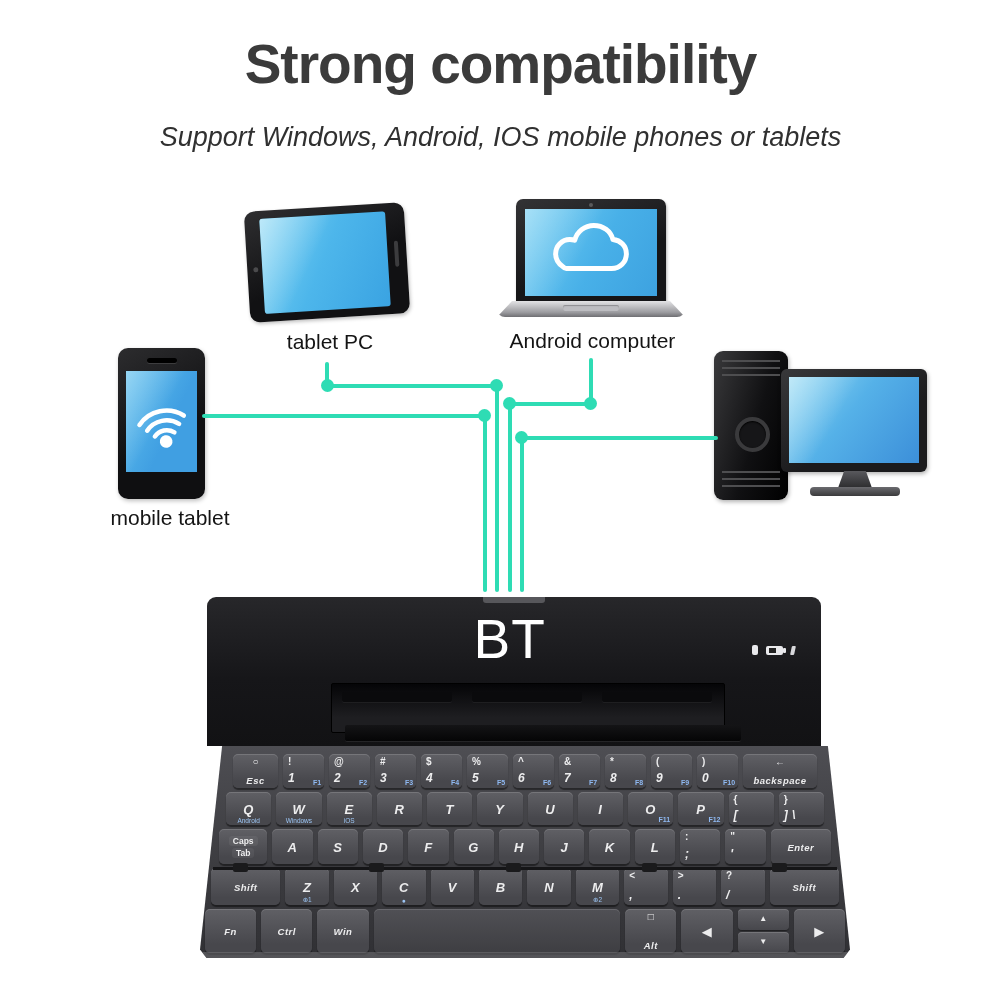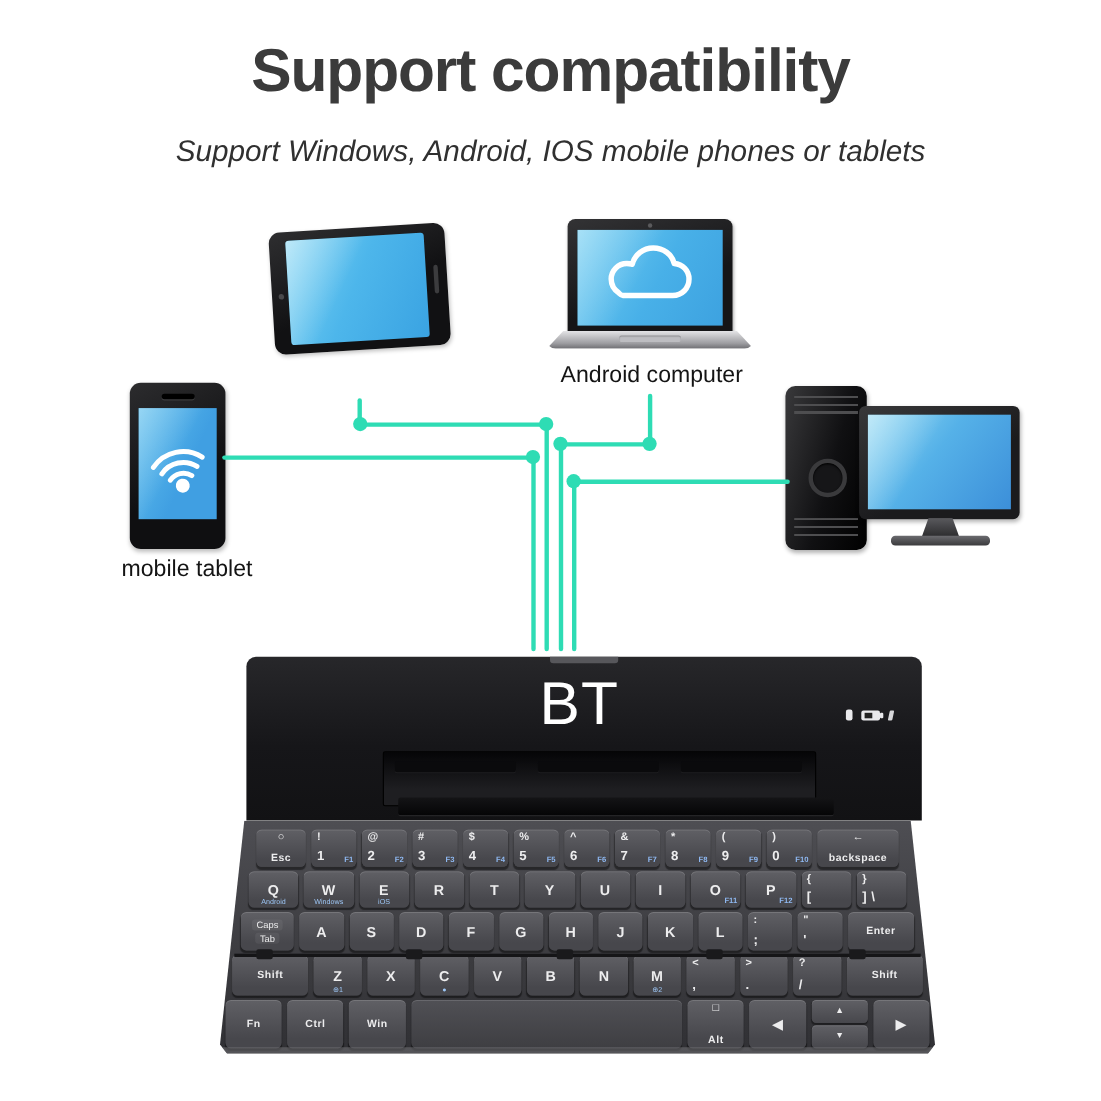--- a/index.html
+++ b/index.html
@@ -47,21 +47,21 @@
   .monitor .mscreen{position:absolute;left:8px;right:8px;top:8px;bottom:9px;background:linear-gradient(128deg,#8ed8f3 0%,#55b1e8 45%,#3c8fd9 100%);overflow:hidden;}
   .monitor .mscreen:after{content:"";position:absolute;inset:0;background:linear-gradient(120deg,rgba(255,255,255,.45),rgba(255,255,255,0) 40%);}
   .m-neck{position:absolute;left:124px;top:120px;width:34px;height:17px;background:linear-gradient(#59595d,#2c2c2e);clip-path:polygon(18% 0,82% 0,100% 100%,0 100%);}
   .m-base{position:absolute;left:96px;top:136px;width:90px;height:9px;background:linear-gradient(#6b6b6f,#3a3a3c);border-radius:4px;}
 
   
   .tl{position:absolute;background:#2edcb4;border-radius:2px;}
   .tdot{position:absolute;width:13px;height:13px;border-radius:50%;background:#2edcb4;}
 
   
-  .kb-lid{position:absolute;left:207px;top:597px;width:614px;height:149px;background:linear-gradient(180deg,#27272a 0%,#161619 55%,#121214 100%);border-radius:9px 9px 0 0;margin-left:17px;}
+  .kb-lid{position:absolute;left:207px;top:597px;width:614px;height:149px;background:linear-gradient(180deg,#27272a 0%,#161619 55%,#121214 100%);border-radius:9px 9px 0 0;}
   .kb-lid .notch{position:absolute;left:50%;top:0;width:62px;height:6px;margin-left:-31px;background:#57575b;border-radius:0 0 3px 3px;}
   .kb-logo{position:absolute;left:50%;top:10px;transform:translateX(-56%);font-size:55px;color:#fff;letter-spacing:1px;}
   .kb-leds{position:absolute;right:26px;top:48px;display:flex;align-items:center;gap:8px;}
   .led-bt{width:6px;height:10px;background:#e9e9ec;border-radius:2px;}
   .led-batt{width:17px;height:9px;background:#e9e9ec;border-radius:2px;position:relative;}
   .led-batt:after{content:"";position:absolute;right:-3px;top:2px;width:3px;height:5px;background:#e9e9ec;border-radius:1px;}
   .led-batt:before{content:"";position:absolute;left:3px;top:2px;width:7px;height:5px;background:#222;}
   .led-chg{width:4px;height:9px;background:#d8d8db;transform:skewX(-12deg);border-radius:1px;}
   .kb-groove{position:absolute;left:124px;top:86px;width:392px;height:48px;background:linear-gradient(#050507,#1e1e21 70%);border:1px solid #000;border-radius:2px;}
   .kb-groove .seg{position:absolute;top:8px;height:10px;background:#0a0a0c;border-radius:2px;box-shadow:0 1px 0 rgba(255,255,255,.05);}
@@ -70,49 +70,50 @@
   .kb-deck{position:absolute;left:200px;top:746px;width:650px;height:212px;background:linear-gradient(180deg,#4e4e53 0%,#3b3b3f 60%,#303034 100%);clip-path:polygon(3.4% 0,96.6% 0,100% 96%,99% 100%,1% 100%,0 96%);}
   .kb-deck:after{content:"";position:absolute;left:0;right:0;bottom:0;height:6px;background:#737377;opacity:.55;}
   .kb-rows{position:absolute;left:0;top:0;width:100%;padding-top:8px;}
   .krow{display:flex;gap:5px;margin:0 auto 4px;}
   .krow1{width:584px;height:34px;}
   .krow2{width:598px;height:33px;}
   .krow3{width:612px;height:35px;}
   .krow4{width:628px;height:37px;}
   .krow5{width:640px;height:44px;}
   .key{position:relative;background:linear-gradient(180deg,#606065,#47474c 80%);border-radius:5px;box-shadow:0 2px 1px rgba(0,0,0,.45),inset 0 1px 0 rgba(255,255,255,.14);color:#ededee;min-width:0;}
-  .key .k-main{position:absolute;left:0;right:0;top:50%;transform:translateY(-50%);text-align:center;font-size:13px;font-weight:bold;letter-spacing:.5px;}
+  .key .k-main{position:absolute;left:0;right:0;top:50%;transform:translateY(-50%);text-align:center;font-size:13px;font-weight:bold;letter-spacing:.5px;font-style:italic;}
   .key.small .k-main{font-size:9.5px;font-weight:bold;}
   .key .k-main.corner{left:5px;right:auto;top:auto;bottom:3px;transform:none;text-align:left;font-size:12px;}
   .key .k-sym{position:absolute;left:5px;top:2px;font-size:10px;font-weight:bold;}
   .key.csym .k-sym{left:0;right:0;text-align:center;}
   .key.csym .k-main{top:auto;bottom:2px;transform:none;}
   .key .k-fn{position:absolute;right:3px;bottom:2px;font-size:7px;font-weight:bold;color:#8fb9f2;}
   .key .k-sub{position:absolute;left:0;right:0;bottom:1px;text-align:center;font-size:6.5px;color:#9cc5f4;}
   .key.dbl{display:flex;flex-direction:column;align-items:center;justify-content:center;gap:2px;}
-  .key.dbl div{font-size:8.5px;font-weight:normal;background:rgba(255,255,255,.06);padding:0 4px;border-radius:3px;}
+  .key.dbl div{font-size:8.5px;font-weight:bold;background:rgba(255,255,255,.06);padding:0 4px;border-radius:3px;}
   .key.space{background:linear-gradient(180deg,#505055,#3e3e42);}
   .key.ud{display:flex;flex-direction:column;gap:2px;background:none;box-shadow:none;}
   .key.ud .mini{flex:1;background:linear-gradient(180deg,#606065,#47474c);border-radius:4px;text-align:center;font-size:8px;line-height:20px;box-shadow:0 1px 1px rgba(0,0,0,.4),inset 0 1px 0 rgba(255,255,255,.14);}
   .fold-line{position:absolute;left:2%;width:96%;top:121px;height:3px;background:#151517;}
   .fold-clip{position:absolute;width:15px;height:9px;background:#1a1a1c;border-radius:2px;top:117px;}
 </style>
 </head>
 <body>
 
 <div class="canvas">
 
-  <div class="title">Support compatibility</div>
+  <div class="title">Strong compatibility</div>
   <div class="subtitle">Support Windows, Android, IOS mobile phones or tablets</div>
 
   <div class="tablet">
     <div class="screen"></div>
     <div class="cam"></div>
     <div class="btns"></div>
   </div>
+  <div class="dev-label" style="left:245px;top:330px;width:170px;">tablet PC</div>
 
   <div class="notebook">
     <div class="nb-screen">
       <div class="nb-cam"></div>
       <div class="nb-inner">
         <svg viewBox="0 0 130 84">
           <path d="M30 64 H94 C106 64 115 55 115 43 C115 32 107 24 96 23 C93 11 82 3 69 3 C56 3 45 12 42 24 C40 23 37 23 35 23 C24 23 15 32 15 43 C15 50 19 57 25 61 C26 62 28 64 30 64 Z" fill="none" stroke="#ffffff" stroke-width="7" stroke-linejoin="round"></path>
         </svg>
       </div>
     </div>

